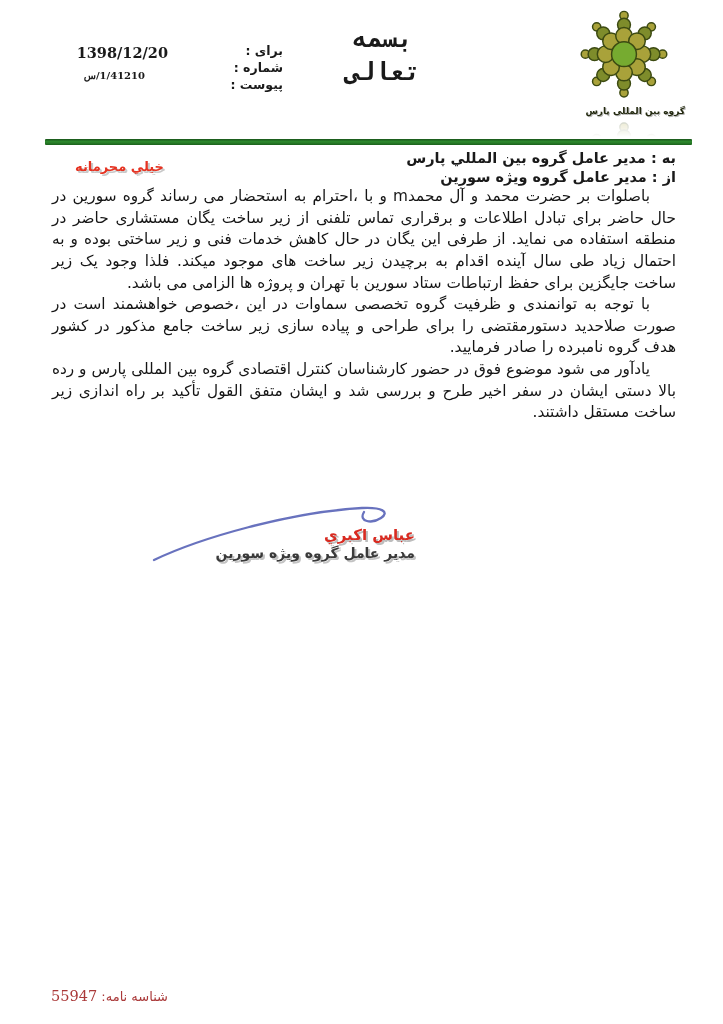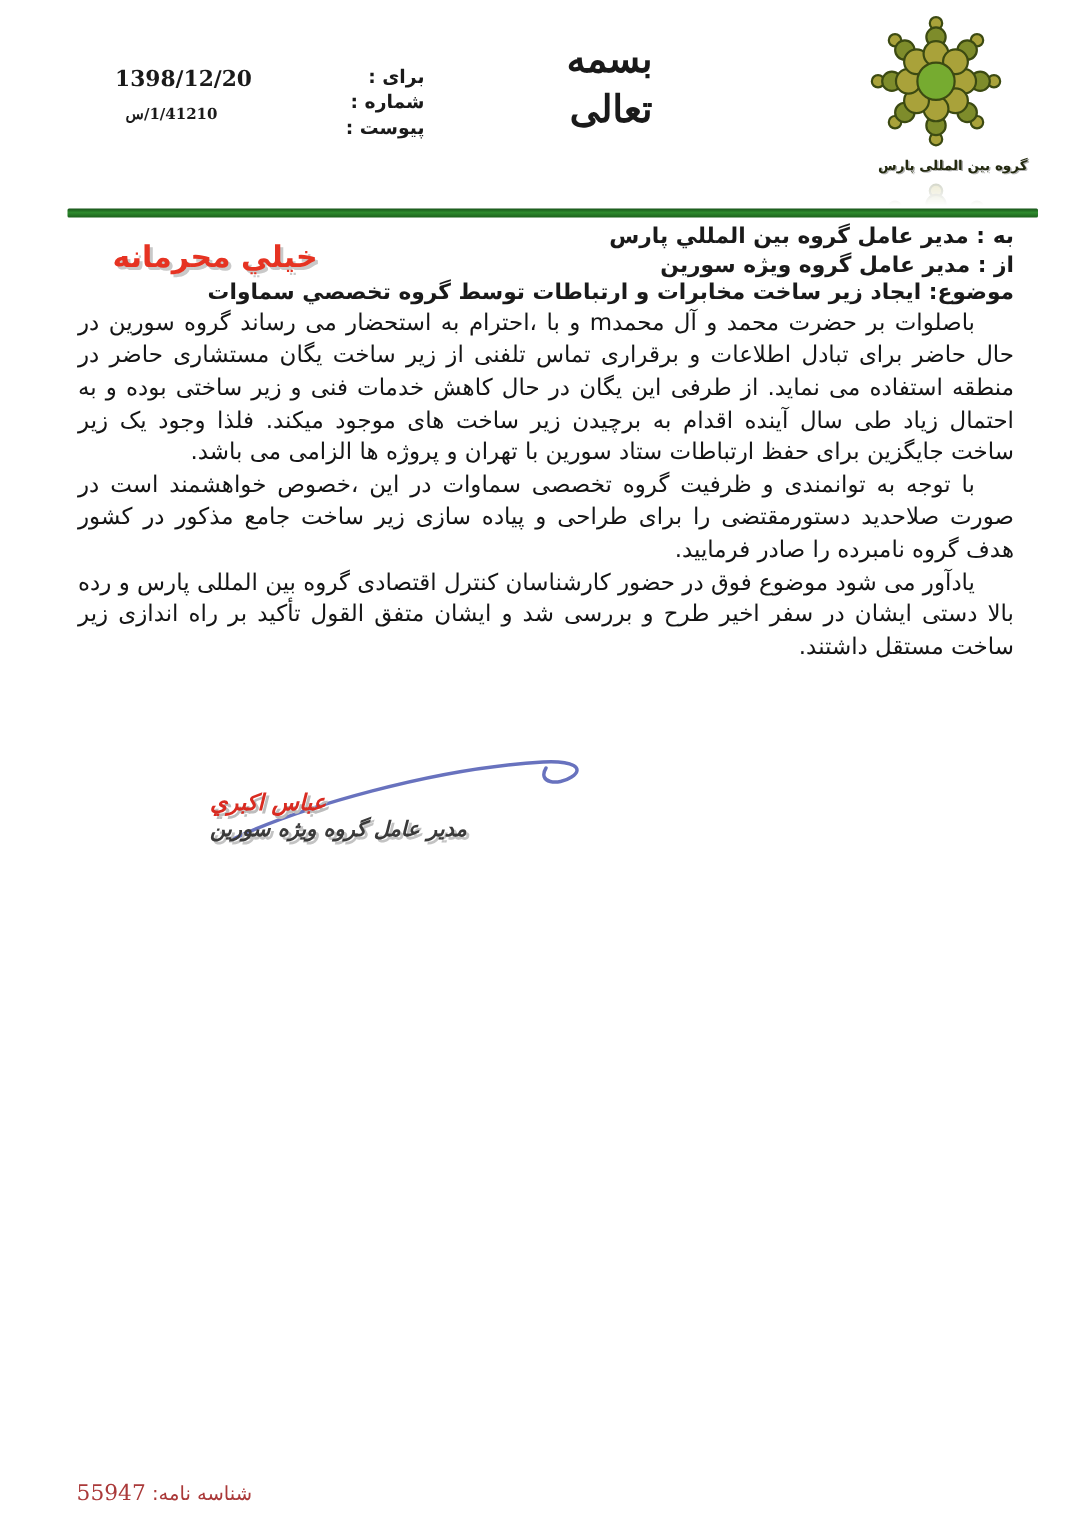--- a/index.html
+++ b/index.html
@@ -22,22 +22,22 @@
   .meta-date-value{
     position:absolute;top:2px;right:115px;
     font-family:"DejaVu Serif",serif;font-size:14.5px;font-weight:bold;direction:ltr;
   }
   .meta-number-value{
     position:absolute;top:28px;right:138px;white-space:nowrap;
     font-family:"DejaVu Serif",serif;font-size:10px;font-weight:bold;direction:rtl;
   }
   .besmellah{
     position:absolute;top:24px;left:330px;width:105px;
-    font-weight:bold;font-size:25px;line-height:33px;
-    font-family:Liberation Serif, serif;
+    text-align:center;font-weight:bold;font-size:25px;line-height:33px;
+    font-family:Liberation Mono, monospace;
   }
   .logo-wrap{
     position:absolute;top:10px;right:38px;width:126px;text-align:right;
   }
   .logo-caption{
     font-size:9px;font-weight:bold;color:#23290f;
     text-shadow:1px 1px 0 #b5b5b5;line-height:11px;direction:rtl;white-space:nowrap;
   }
   .logo-reflection{
     height:20px;overflow:hidden;opacity:.28;margin-top:1px;
@@ -47,36 +47,36 @@
   .logo-reflection svg{transform:scaleY(-1);display:block;}
   
   .green-bar{
     position:absolute;top:139px;left:45px;width:647px;height:6px;
     background:linear-gradient(#19541a,#2e8b2e 45%,#1c611c);
     border-radius:1px;
   }
   
   .confidential{
     position:absolute;top:159px;left:75px;
-    font-size:20px;font-weight:bold;color:#e63322;
+    font-size:13px;font-weight:bold;color:#e63322;
     text-shadow:2px 2px 0 #c9c9c9;direction:rtl;white-space:nowrap;
   }
   
   .letter{
     position:absolute;top:149px;right:47px;left:52px;direction:rtl;
   }
   .addr-line{font-size:14.5px;font-weight:bold;line-height:18.6px;white-space:nowrap;}
   .salutation{font-size:15.5px;line-height:22px;padding-right:48px;margin-top:2px;}
   .body-par{
     margin:0;font-size:15.3px;line-height:21.6px;
     text-align:justify;text-align-last:right;text-indent:26px;color:#151515;
   }
   
   .signature{
-    position:absolute;top:494px;left:140px;width:275px;text-align:left;direction:rtl;font-style:italic;
+    position:absolute;top:494px;left:140px;width:275px;text-align:right;direction:rtl;
   }
   .sig-swoosh{position:absolute;top:0;left:0;pointer-events:none;}
   .sig-name{
     position:relative;margin-top:32px;font-size:15px;font-weight:bold;color:#d92b21;
     text-shadow:2px 2px 0 #bdbdbd;line-height:18px;
   }
   .sig-title{
     position:relative;font-size:14px;font-weight:bold;color:#3a3a3a;
     text-shadow:2px 2px 0 #c3c3c3;line-height:19px;
   }
@@ -169,24 +169,20 @@
 
   <div class="letter">
     <div class="addr-line">
       <span>به :</span>
       <span>مدیر عامل گروه بین المللي پارس</span>
     </div>
     <div class="addr-line">
       <span>از :</span>
       <span>مدیر عامل گروه ویژه سورین</span>
     </div>
-    <div class="addr-line">
-      <span>موضوع:</span>
-      <span>ایجاد زیر ساخت مخابرات و ارتباطات توسط گروه تخصصي سماوات</span>
-    </div>
     <p class="body-par">باصلوات بر حضرت محمد و آل محمدm و با ،احترام به استحضار می رساند گروه سورین در حال حاضر برای تبادل اطلاعات و برقراری تماس تلفنی از زیر ساخت یگان مستشاری حاضر در منطقه استفاده می نماید. از طرفی این یگان در حال کاهش خدمات فنی و زیر ساختی بوده و به احتمال زیاد طی سال آینده اقدام به برچیدن زیر ساخت های موجود میکند. فلذا وجود یک زیر ساخت جایگزین برای حفظ ارتباطات ستاد سورین با تهران و پروژه ها الزامی می باشد.</p>
     <p class="body-par">با توجه به توانمندی و ظرفیت گروه تخصصی سماوات در این ،خصوص خواهشمند است در صورت صلاحدید دستورمقتضی را برای طراحی و پیاده سازی زیر ساخت جامع مذکور در کشور هدف گروه نامبرده را صادر فرمایید.</p>
     <p class="body-par">یادآور می شود موضوع فوق در حضور کارشناسان کنترل اقتصادی گروه بین المللی پارس و رده بالا دستی ایشان در سفر اخیر طرح و بررسی شد و ایشان متفق القول تأکید بر راه اندازی زیر ساخت مستقل داشتند.</p>
   </div>
 
   <div class="signature">
     <svg class="sig-swoosh" width="275" height="80" viewBox="0 0 275 80">
       <path d="M 14 66 C 60 44, 150 18, 222 14 C 242 13, 250 18, 241 24 C 232 30, 218 28, 224 18" fill="none" stroke="#5b66b8" stroke-width="2.3" stroke-linecap="round" opacity="0.92"></path>
     </svg>
     <div class="sig-name">عباس اکبري</div>

